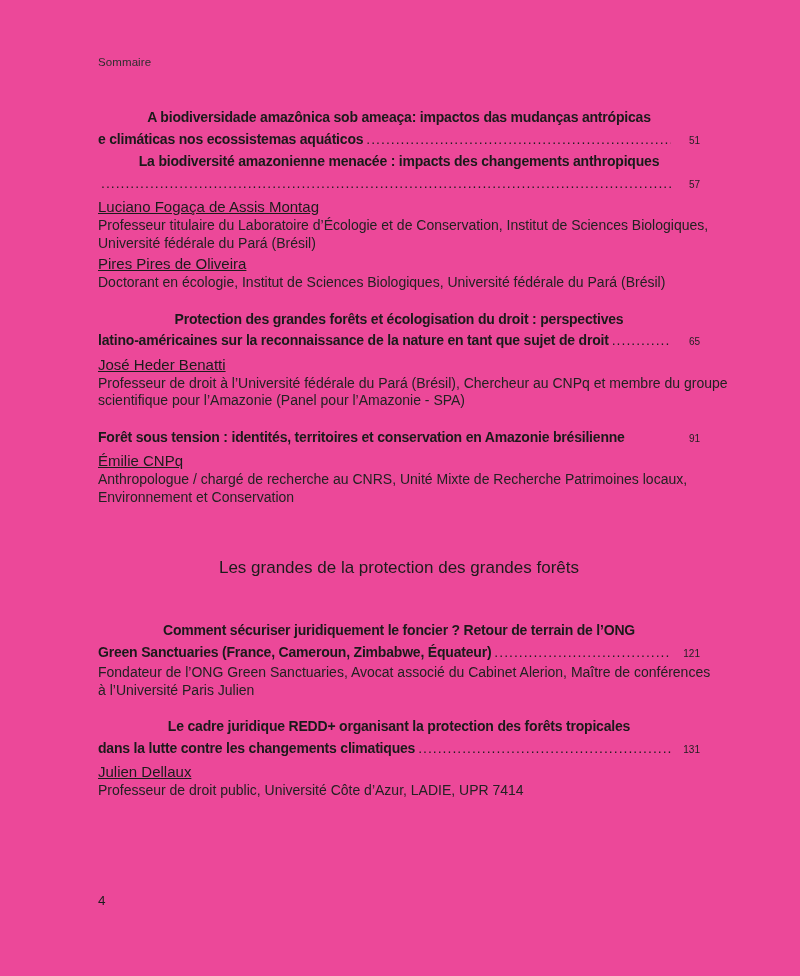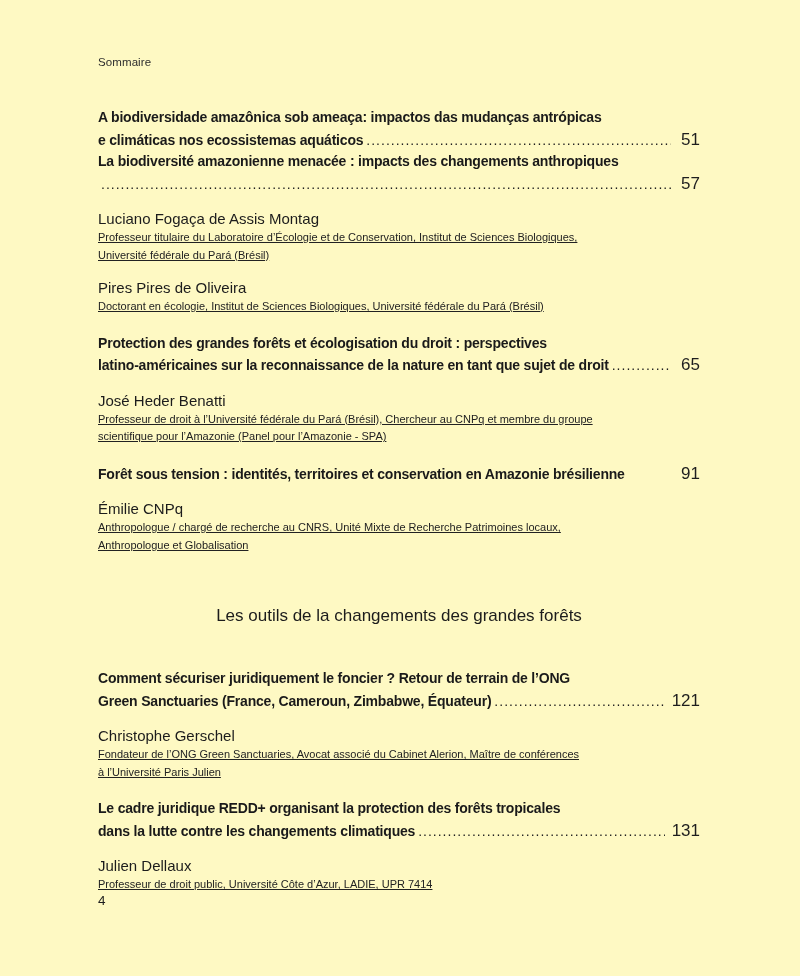--- a/index.html
+++ b/index.html
@@ -4,21 +4,21 @@
 <style>
   html, body {
     margin: 0;
     padding: 0;
     background: #ffffff;
   }
   .page {
     position: relative;
     width: 800px;
     height: 976px;
-    background: #fef9c3;
+    background: #ec4899;
     font-family: "Liberation Sans", sans-serif;
     color: #1e1e1e;
     overflow: hidden;
   }
   .running-header {
     position: absolute;
     left: 98px;
     top: 56px;
     font-size: 11.5px;
     color: #2d2d2d;
@@ -35,20 +35,21 @@
   }
   .title-line {
     display: flex;
     align-items: baseline;
     white-space: nowrap;
     font-weight: bold;
     font-size: 14px;
     letter-spacing: -0.2px;
     line-height: 21.5px;
     color: #1a1a1a;
+    justify-content: center;
   }
   .title-text {
     flex: 0 0 auto;
   }
   .leader {
     flex: 1 1 0;
     min-width: 0;
     overflow: hidden;
     font-weight: normal;
     letter-spacing: 0;
@@ -61,38 +62,38 @@
     letter-spacing: 1px;
     font-size: 14px;
   }
   .leader-gap::after {
     content: "";
   }
   .page-ref {
     flex: 0 0 auto;
     font-weight: normal;
     letter-spacing: 0;
-    font-size: 17px;
+    font-size: 10px;
     min-width: 22px;
     text-align: right;
     color: #1e1e1e;
   }
   .author-name {
     font-size: 15px;
     line-height: 20px;
-    margin-top: 14px;
+    margin-top: 2px;
     white-space: nowrap;
     color: #1c1c1c;
+    text-decoration: underline;
   }
   .affiliation-line {
-    font-size: 11px;
+    font-size: 14px;
     line-height: 17.5px;
     white-space: nowrap;
     color: #222222;
-    text-decoration: underline;
   }
   .section-heading {
     margin-top: 50px;
     margin-bottom: 40px;
     text-align: center;
     font-size: 17px;
     line-height: 24px;
     color: #1c1c1c;
   }
   .folio {
@@ -145,33 +146,32 @@
         <div class="affiliation-line">scientifique pour l’Amazonie (Panel pour l’Amazonie - SPA)</div>
       </div>
       <div class="entry">
         <div class="title-line">
           <span class="title-text">Forêt sous tension : identités, territoires et conservation en Amazonie brésilienne</span>
           <span class="leader leader-gap"></span>
           <span class="page-ref">91</span>
         </div>
         <div class="author-name">Émilie CNPq</div>
         <div class="affiliation-line">Anthropologue / chargé de recherche au CNRS, Unité Mixte de Recherche Patrimoines locaux,</div>
-        <div class="affiliation-line">Anthropologue et Globalisation</div>
+        <div class="affiliation-line">Environnement et Conservation</div>
       </div>
-      <div class="section-heading">Les outils de la changements des grandes forêts</div>
+      <div class="section-heading">Les grandes de la protection des grandes forêts</div>
       <div class="entry">
         <div class="title-line">
           <span class="title-text">Comment sécuriser juridiquement le foncier ? Retour de terrain de l’ONG</span>
         </div>
         <div class="title-line">
           <span class="title-text">Green Sanctuaries (France, Cameroun, Zimbabwe, Équateur)</span>
           <span class="leader leader-dots"></span>
           <span class="page-ref">121</span>
         </div>
-        <div class="author-name">Christophe Gerschel</div>
         <div class="affiliation-line">Fondateur de l’ONG Green Sanctuaries, Avocat associé du Cabinet Alerion, Maître de conférences</div>
         <div class="affiliation-line">à l’Université Paris Julien</div>
       </div>
       <div class="entry">
         <div class="title-line">
           <span class="title-text">Le cadre juridique REDD+ organisant la protection des forêts tropicales</span>
         </div>
         <div class="title-line">
           <span class="title-text">dans la lutte contre les changements climatiques</span>
           <span class="leader leader-dots"></span>

